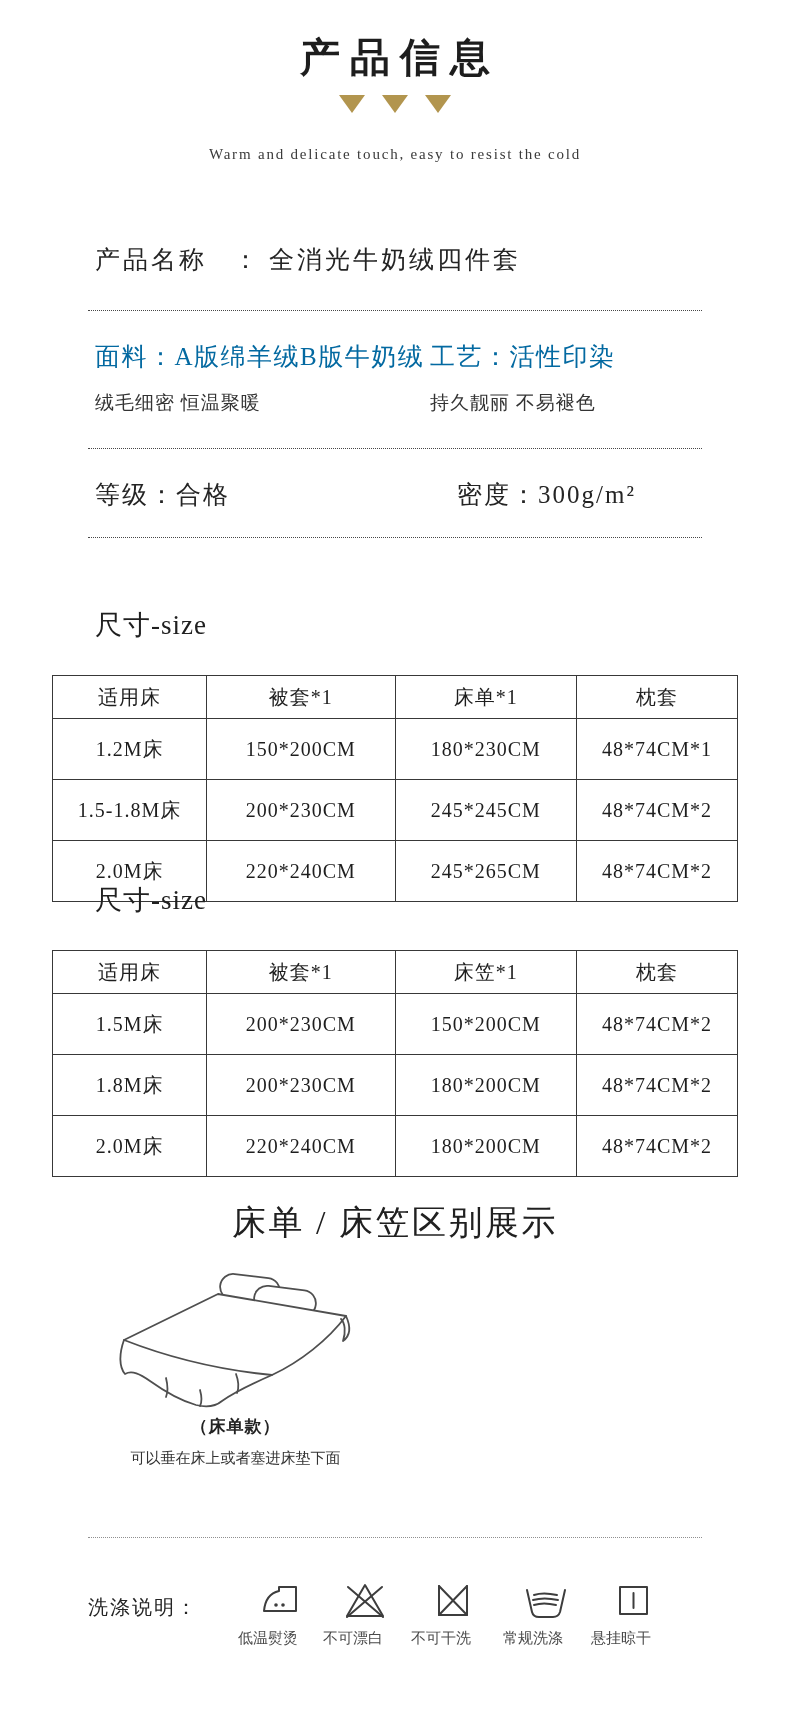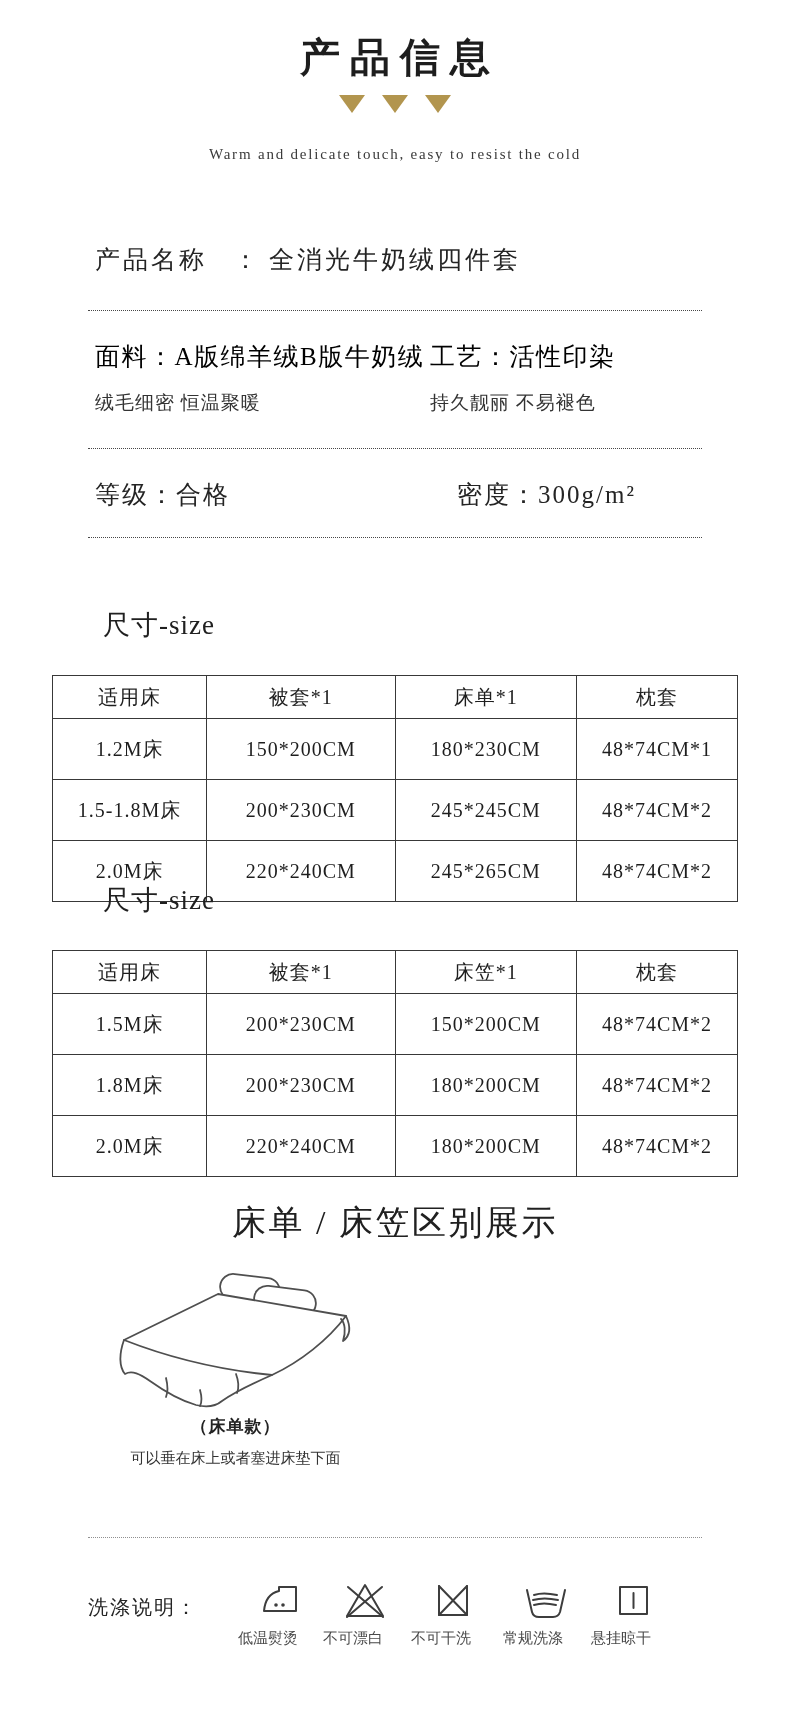--- a/index.html
+++ b/index.html
@@ -22,25 +22,25 @@
   }
   .spec-row1 { position:absolute; left:95px; top:243px; font-size:25px; letter-spacing:3px; color:#242424; }
   .spec-row1 .colon { margin-left:26px; margin-right:8px; }
   .divider { position:absolute; left:88px; width:614px; height:0; border-top:1.5px dotted #474747; }
   .d1 { top:310px; } .d2 { top:448px; } .d3 { top:537px; }
   .d4 { top:1537px; border-top:1.5px dotted #8f8f8f; }
   .spec-row2 { position:absolute; left:95px; top:340px; width:607px; }
   .spec-col { position:absolute; top:0; }
   .spec-col.left { left:0; }
   .spec-col.right { left:335px; }
-  .spec-title { font-size:25px; letter-spacing:1.5px; color:#000000; }
+  .spec-title { font-size:25px; letter-spacing:1.5px; color:#0369a1; }
   .spec-sub { font-size:19px; letter-spacing:1px; color:#333; margin-top:17px; }
   .spec-row3 { position:absolute; left:95px; top:478px; width:607px; font-size:25px; letter-spacing:2px; color:#242424; }
   .spec-row3 .right-val { position:absolute; left:362px; top:0; }
-  .size-heading { position:absolute; left:95px; font-size:27px; letter-spacing:1px; color:#202020;margin-left:8px; }
+  .size-heading { position:absolute; left:95px; font-size:27px; letter-spacing:1px; color:#202020; }
   .sh1 { top:607px; } .sh2 { top:882px; }
   table.size { position:absolute; left:52px; width:686px; border-collapse:collapse; table-layout:fixed; font-size:20px; background:#fff; }
   table.size.t1 { top:675px; } table.size.t2 { top:950px; }
   table.size th, table.size td { border:1px solid #383838; text-align:center; vertical-align:middle; font-weight:400; letter-spacing:1px; color:#1e1e1e; }
   table.size th { height:43px; }
   table.size td { height:61px; }
   col.c1 { width:22.5%; } col.c2 { width:27.5%; } col.c3 { width:26.5%; } col.c4 { width:23.5%; }
   .comp-heading { position:absolute; top:1200px; left:0; width:100%; text-align:center; font-size:34px; letter-spacing:2.5px; color:#202020; }
   .bed-group { position:absolute; top:1265px; width:265px; text-align:center; font-family:"Liberation Sans","DejaVu Sans",sans-serif; }
   .bed-left { left:103px; } .bed-right { left:328px; }

